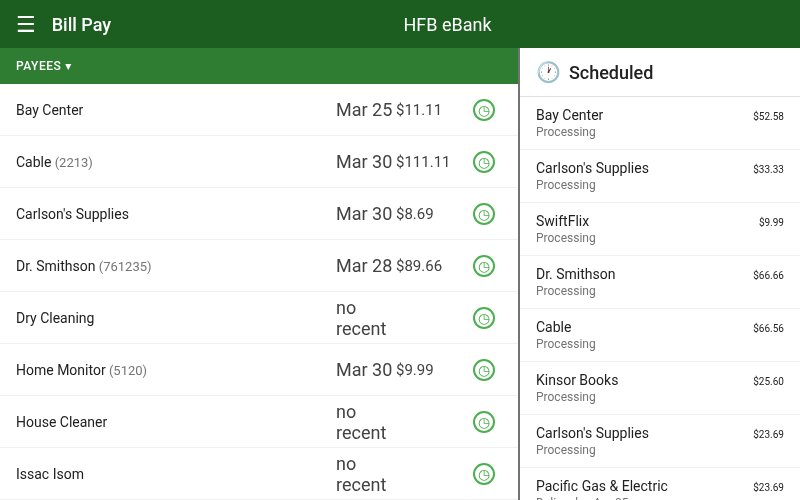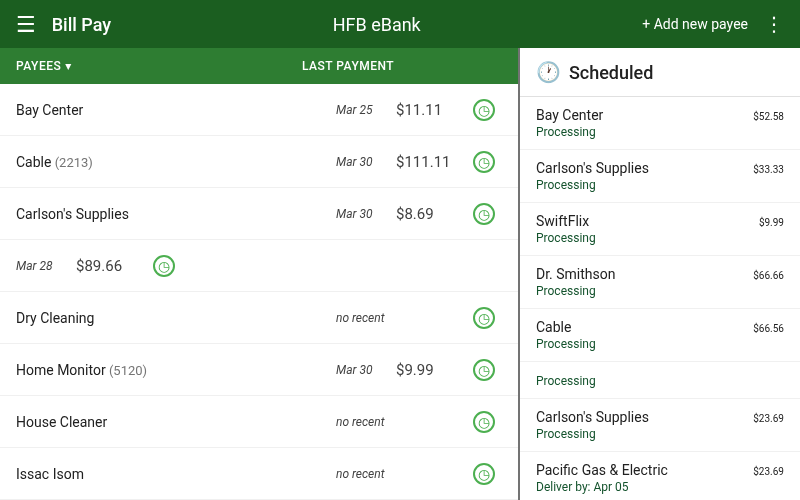--- a/index.html
+++ b/index.html
@@ -46,21 +46,21 @@
     
     .payee-row {
       display: flex;
       align-items: center;
       padding: 0 16px;
       height: 52px;
       border-bottom: 1px solid #f0f0f0;
     }
     .payee-name { flex: 1; font-size: 14px; color: #212121; }
     .payee-id { color: #757575; font-size: 13px; }
-    .payee-date { width: 60px; font-size: 12px; color: #424242; font-style: italic; }
+    .payee-date { width: 60px; font-size: 18px; color: #424242; }
     .payee-amount { width: 70px; font-size: 15px; color: #424242; }
     .payee-clock { width: 36px; display: flex; justify-content: center; align-items: center; }
     .clock-icon { color: #4caf50; font-size: 18px; }
 
     
     .right-panel { flex: 1; overflow-y: auto; background: #fff; }
     .scheduled-header {
       display: flex;
       align-items: center;
       gap: 8px;
@@ -72,52 +72,47 @@
     }
     .scheduled-icon { color: #4caf50; font-size: 20px; }
 
     .scheduled-item {
       padding: 10px 16px;
       border-bottom: 1px solid #f0f0f0;
     }
     .scheduled-item-row { display: flex; justify-content: space-between; align-items: baseline; }
     .scheduled-item-name { font-size: 14px; color: #212121; font-weight: 400; }
     .scheduled-item-amount { font-size: 10px; color: #212121; font-weight: 400; }
-    .scheduled-item-status { font-size: 12px; color: #14532d; margin-top: 2px; }
+    .scheduled-item-status { font-size: 12px; color: #737373; margin-top: 2px; }
 
     
     ::-webkit-scrollbar { width: 4px; }
     ::-webkit-scrollbar-track { background: transparent; }
     ::-webkit-scrollbar-thumb { background: #ccc; border-radius: 2px; }
   </style>
 </head>
 <body>
 
 <div class="header">
   <div class="header-left">
     <span id="menu-icon" style="font-size: 22px;">☰</span>
     <span class="header-title">Bill Pay</span>
   </div>
   <div class="header-center">HFB eBank</div>
-  <div class="header-right">
-    <span class="add-payee-btn">+ Add new payee</span>
-    <span style="font-size:20px;">⋮</span>
-  </div>
 </div>
 
 <div class="main">
 
   <div class="left-panel">
 
     <div class="col-headers">
       <div class="col-payees">
         <span>PAYEES</span>
         <span>▾</span>
       </div>
-      <div class="col-last-payment">LAST PAYMENT</div>
     </div>
 
     <div id="payees-list">
         <div class="payee-row">
           <span class="payee-name">Bay Center</span>
           <span class="payee-date">Mar 25</span>
           <span class="payee-amount">$11.11</span>
           <div class="payee-clock">
             <span class="clock-icon" style="color: rgb(76, 175, 80); display: inline-block; border: 2px solid rgb(76, 175, 80); border-radius: 50%; width: 22px; height: 22px; line-height: 18px; text-align: center; font-size: 14px;">◷</span>
           </div>
@@ -132,20 +127,21 @@
         </div>
         <div class="payee-row">
           <span class="payee-name">Carlson's Supplies</span>
           <span class="payee-date">Mar 30</span>
           <span class="payee-amount">$8.69</span>
           <div class="payee-clock">
             <span class="clock-icon" style="color: rgb(76, 175, 80); display: inline-block; border: 2px solid rgb(76, 175, 80); border-radius: 50%; width: 22px; height: 22px; line-height: 18px; text-align: center; font-size: 14px;">◷</span>
           </div>
         </div>
         <div class="payee-row">
+          <span class="payee-name">Dr. Smithson<span class="payee-id"> (761235)</span></span>
           <span class="payee-date">Mar 28</span>
           <span class="payee-amount">$89.66</span>
           <div class="payee-clock">
             <span class="clock-icon" style="color: rgb(76, 175, 80); display: inline-block; border: 2px solid rgb(76, 175, 80); border-radius: 50%; width: 22px; height: 22px; line-height: 18px; text-align: center; font-size: 14px;">◷</span>
           </div>
         </div>
         <div class="payee-row">
           <span class="payee-name">Dry Cleaning</span>
           <span class="payee-date">no recent</span>
           <span class="payee-amount"></span>
@@ -215,20 +211,24 @@
           <div class="scheduled-item-status">Processing</div>
         </div>
         <div class="scheduled-item">
           <div class="scheduled-item-row">
             <span class="scheduled-item-name">Cable</span>
             <span class="scheduled-item-amount">$66.56</span>
           </div>
           <div class="scheduled-item-status">Processing</div>
         </div>
         <div class="scheduled-item">
+          <div class="scheduled-item-row">
+            <span class="scheduled-item-name">Kinsor Books</span>
+            <span class="scheduled-item-amount">$25.60</span>
+          </div>
           <div class="scheduled-item-status">Processing</div>
         </div>
         <div class="scheduled-item">
           <div class="scheduled-item-row">
             <span class="scheduled-item-name">Carlson's Supplies</span>
             <span class="scheduled-item-amount">$23.69</span>
           </div>
           <div class="scheduled-item-status">Processing</div>
         </div>
         <div class="scheduled-item">

